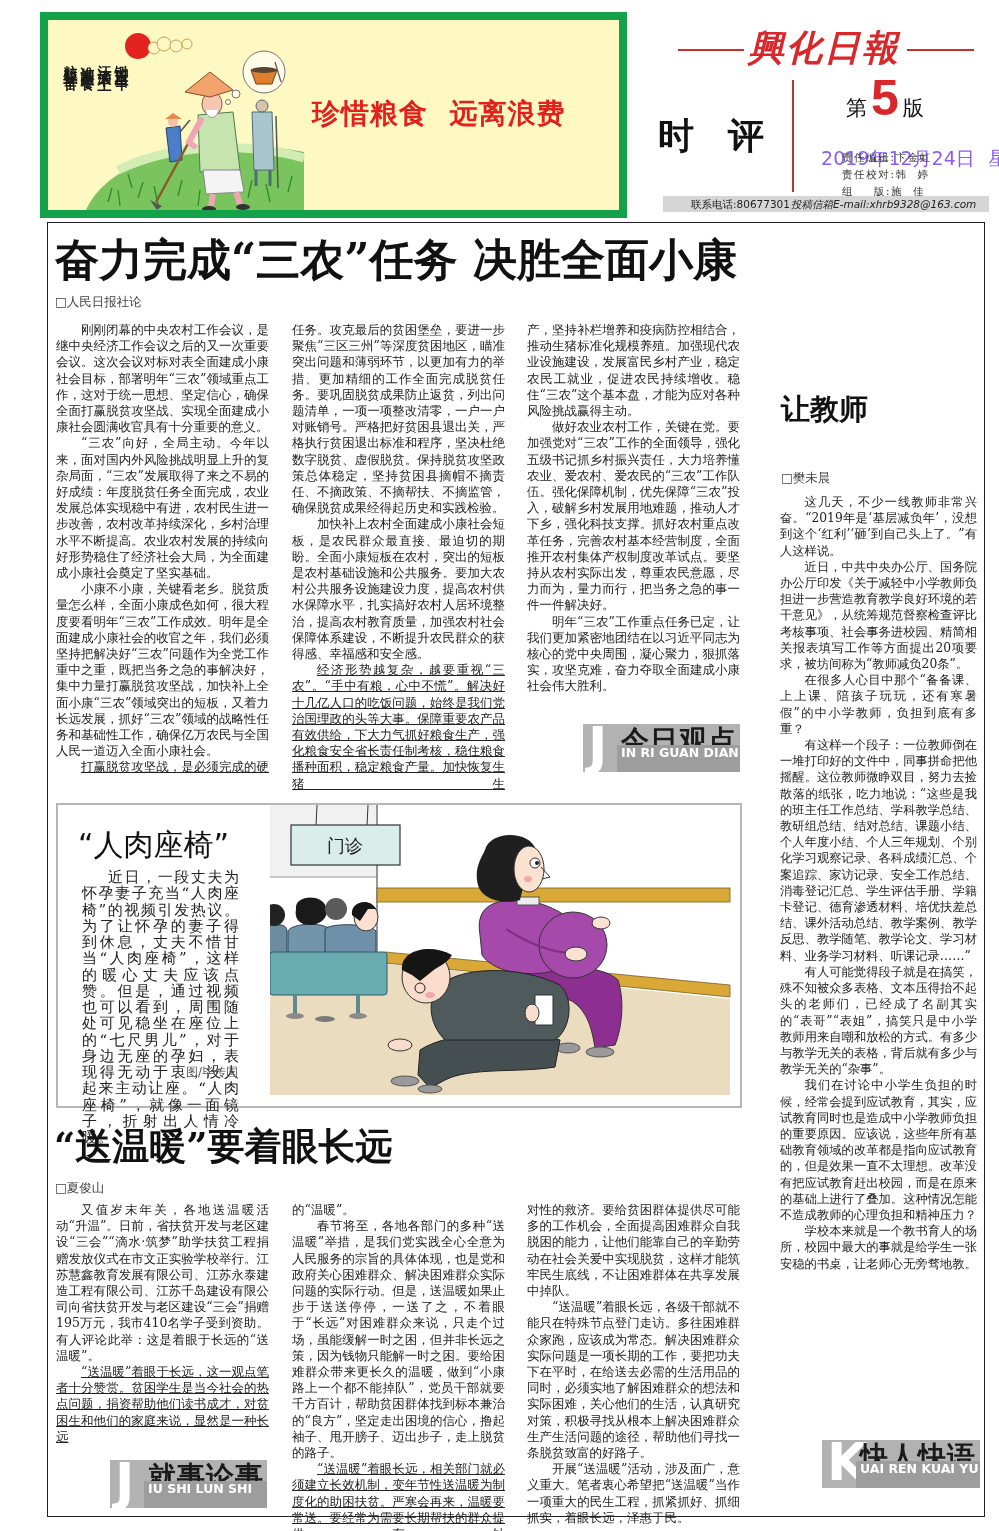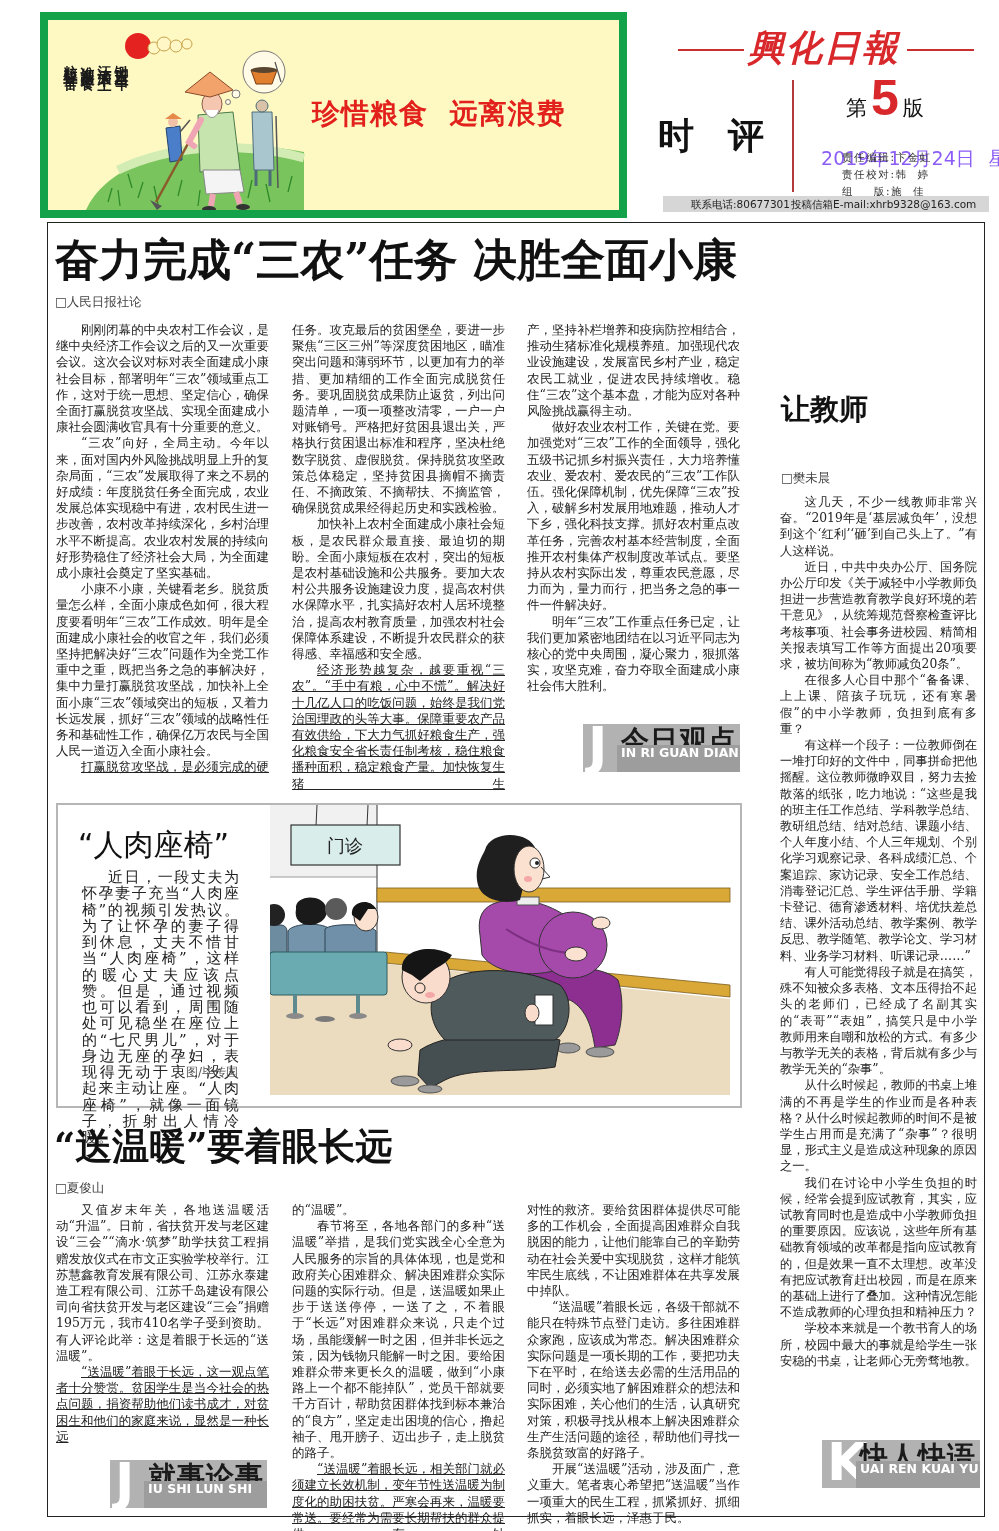--- a/index.html
+++ b/index.html
@@ -44,21 +44,21 @@
     position:absolute; left:809px; top:134px; font-size:19px; line-height:16px;
     font-family:"DejaVu Sans", sans-serif; color:#8b5cf6; white-space:pre;
   }
   .date-line .wd { margin-left:14px; }
   .staff { position:absolute; left:842px; font-size:10.5px; line-height:12px; letter-spacing:1.6px; color:#333; white-space:pre; }
   .contact-bar {
     position:absolute; left:663px; top:196px; width:326px; height:16px; background:#d6d6d6;
     font-family:"DejaVu Sans", sans-serif; font-size:10.5px; line-height:16px; color:#222; white-space:pre;
   }
   .contact-bar .ph { position:absolute; left:28px; top:0; }
-  .contact-bar .em { position:absolute; left:128px; top:0; }
+  .contact-bar .em { position:absolute; left:128px; top:0;font-style:italic; }
 
   
   .frame { position:absolute; left:47px; top:222px; width:936px; height:1293px; border:1.5px solid #222; }
 
   
   .headline { position:absolute; font-weight:bold; color:#111; white-space:nowrap; }
   .byline { position:absolute; font-family:"DejaVu Sans", sans-serif; font-size:12.5px; line-height:14px; color:#444; }
   .col { position:absolute; width:213px; font-size:12.5px; line-height:16.2px; color:#222; }
   .col p { margin:0; text-indent:2em; text-align:justify; }
   .col p.cont { text-indent:0; }
@@ -215,21 +215,20 @@
   <div>让教师</div>
 </div>
 <div class="byline" style="left:781px; top:471px;">□樊未晨</div>
 
 <div class="col side-col" style="left:780px; top:494px;">
   <p>这几天，不少一线教师非常兴奋。“2019年是‘基层减负年’，没想到这个‘红利’‘砸’到自己头上了。”有人这样说。</p>
   <p>近日，中共中央办公厅、国务院办公厅印发《关于减轻中小学教师负担进一步营造教育教学良好环境的若干意见》，从统筹规范督察检查评比考核事项、社会事务进校园、精简相关报表填写工作等方面提出20项要求，被坊间称为“教师减负20条”。</p>
   <p>在很多人心目中那个“备备课、上上课、陪孩子玩玩，还有寒暑假”的中小学教师，负担到底有多重？</p>
   <p>有这样一个段子：一位教师倒在一堆打印好的文件中，同事拼命把他摇醒。这位教师微睁双目，努力去捡散落的纸张，吃力地说：“这些是我的班主任工作总结、学科教学总结、教研组总结、结对总结、课题小结、个人年度小结、个人三年规划、个别化学习观察记录、各科成绩汇总、个案追踪、家访记录、安全工作总结、消毒登记汇总、学生评估手册、学籍卡登记、德育渗透材料、培优扶差总结、课外活动总结、教学案例、教学反思、教学随笔、教学论文、学习材料、业务学习材料、听课记录……”</p>
   <p>有人可能觉得段子就是在搞笑，殊不知被众多表格、文本压得抬不起头的老师们，已经成了名副其实的“表哥”“表姐”，搞笑只是中小学教师用来自嘲和放松的方式。有多少与教学无关的表格，背后就有多少与教学无关的“杂事”。</p>
-  <p>从什么时候起，教师的书桌上堆满的不再是学生的作业而是各种表格？从什么时候起教师的时间不是被学生占用而是充满了“杂事”？很明显，形式主义是造成这种现象的原因之一。</p>
   <p>我们在讨论中小学生负担的时候，经常会提到应试教育，其实，应试教育同时也是造成中小学教师负担的重要原因。应该说，这些年所有基础教育领域的改革都是指向应试教育的，但是效果一直不太理想。改革没有把应试教育赶出校园，而是在原来的基础上进行了叠加。这种情况怎能不造成教师的心理负担和精神压力？</p>
   <p>学校本来就是一个教书育人的场所，校园中最大的事就是给学生一张安稳的书桌，让老师心无旁骛地教。</p>
 </div>
 
 <div class="badge" style="left:822px; top:1440px; width:158px;">
   <div class="initial">K</div>
   <div class="cn">快人快语</div>
   <div class="en-strip">
     <div class="en">UAI REN KUAI YU</div>
   </div>

